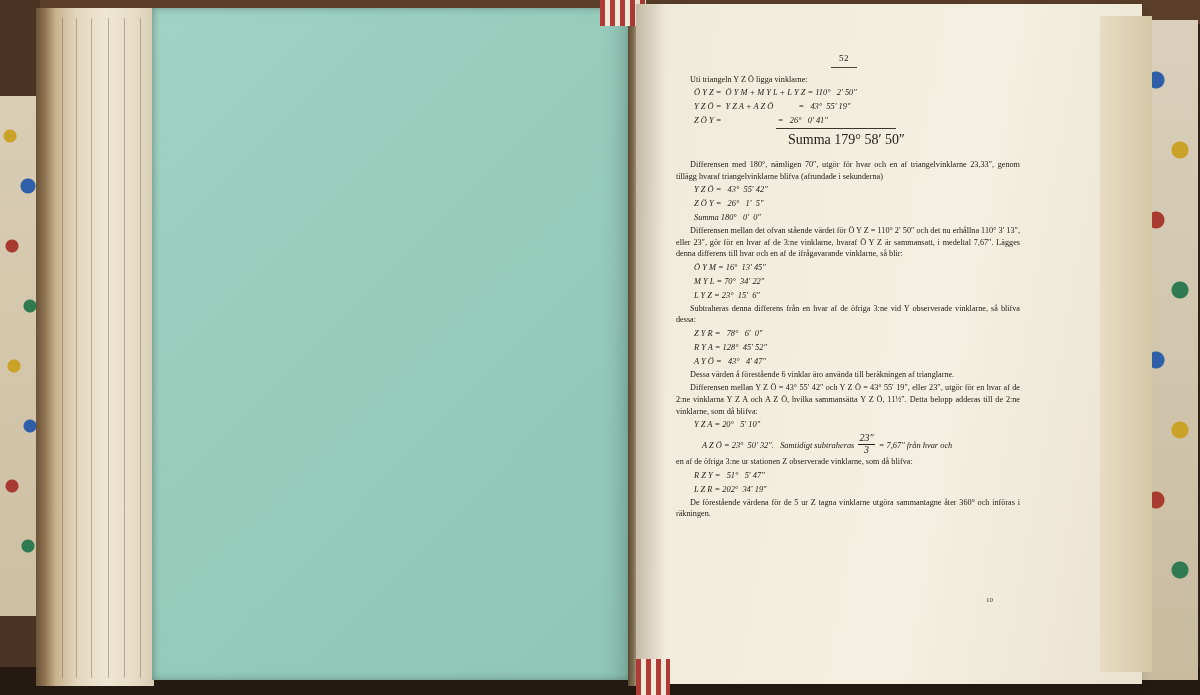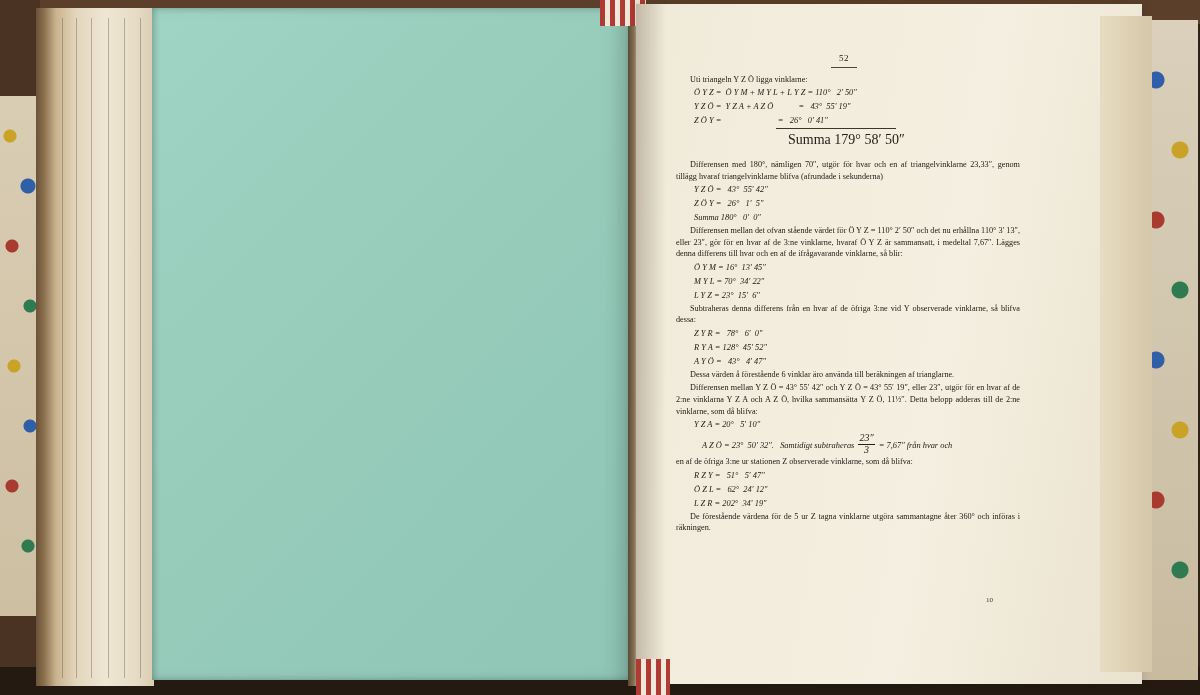--- a/index.html
+++ b/index.html
@@ -153,20 +153,19 @@
         <div class="p">Subtraheras denna differens från en hvar af de öfriga 3:ne vid Y observerade vinklarne, så blifva dessa:</div>
         <div class="eq ital">Z Y R =   78°   6′  0″</div>
         <div class="eq ital">R Y A = 128°  45′ 52″</div>
         <div class="eq ital">A Y Ö =   43°   4′ 47″</div>
         <div class="p">Dessa värden å förestående 6 vinklar äro använda till beräkningen af trianglarne.</div>
         <div class="p">Differensen mellan Y Z Ö = 43° 55′ 42″ och Y Z Ö = 43° 55′ 19″, eller 23″, utgör för en hvar af de 2:ne vinklarna Y Z A och A Z Ö, hvilka sammansätta Y Z Ö, 11½″. Detta belopp adderas till de 2:ne vinklarne, som då blifva:</div>
         <div class="eq ital">Y Z A = 20°   5′ 10″</div>
         <div class="eq deep ital">A Z Ö = 23°  50′ 32″.   Samtidigt subtraheras <span class="frac"><span class="num">23″</span><span class="den">3</span></span> = 7,67″ från hvar och</div>
         <div class="p noind">en af de öfriga 3:ne ur stationen Z observerade vinklarne, som då blifva:</div>
         <div class="eq ital">R Z Y =   51°   5′ 47″</div>
-        <div class="eq ital">Ö Z L =   62°  24′ 12″</div>
         <div class="eq ital">L Z R = 202°  34′ 19″</div>
         <div class="p">De förestående värdena för de 5 ur Z tagna vinklarne utgöra sammantagne åter 360° och införas i räkningen.</div>
       </div>
   </div>
 
   <div class="foot">10</div>
 </div>
 
 </body></html>

